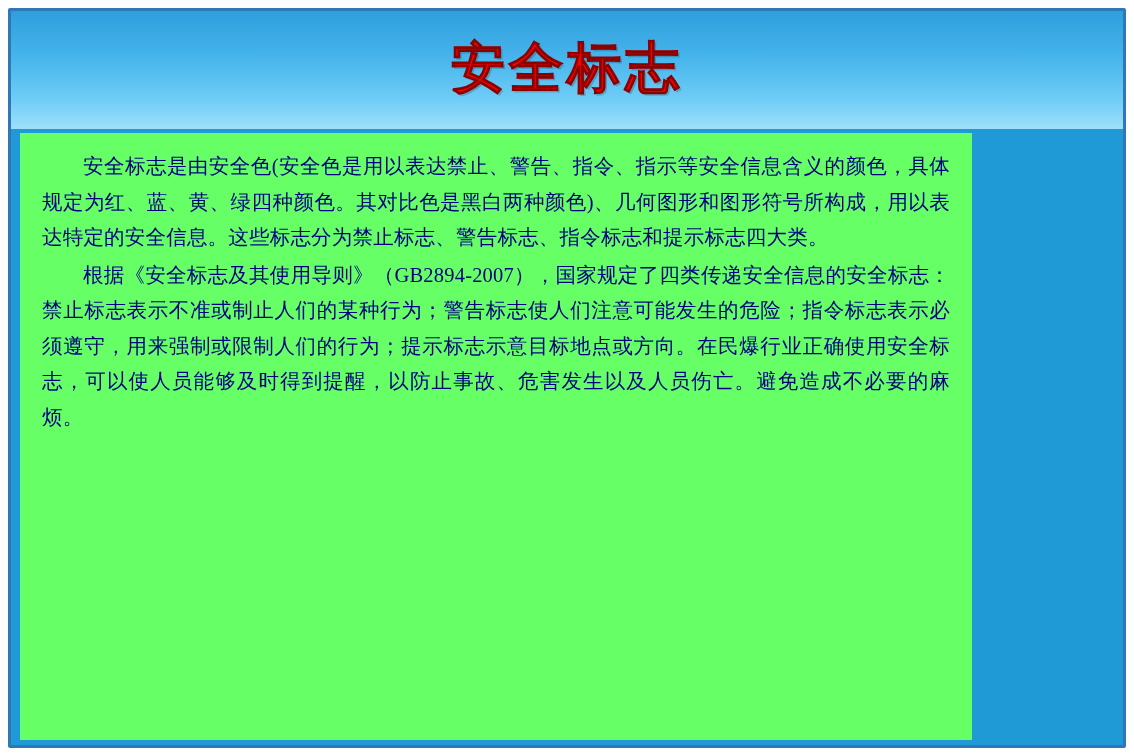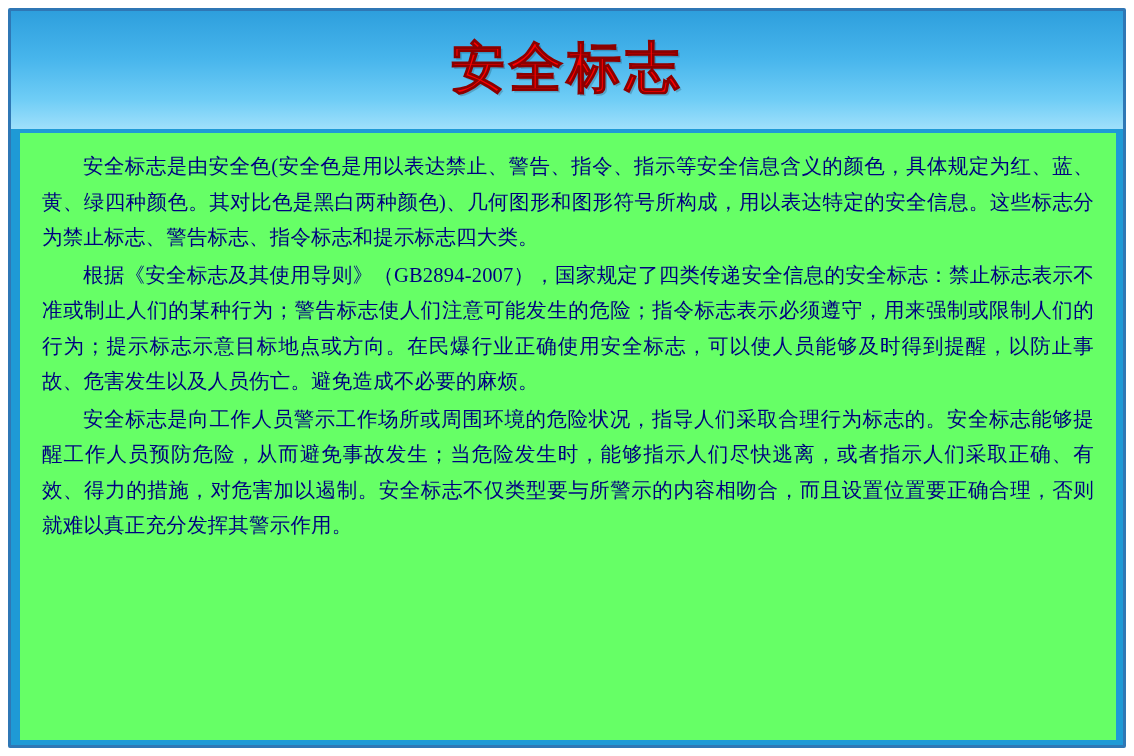--- a/index.html
+++ b/index.html
@@ -54,21 +54,21 @@
     -webkit-text-stroke: 1px #8b0000;
     text-shadow: 2px 2px 0 rgba(0,0,0,0.18);
     line-height: 1;
     padding-bottom: 6px;
   }
   
   .body-box {
     position: absolute;
     left: 20px;
     top: 133px;
-    width: 1096px;
+    width: 952px;
     height: 607px;
     box-sizing: border-box;
     background: #66ff66;
     padding: 16px 22px 10px 22px;
     overflow: hidden;
   }
   .para {
     color: #000080;
     font-size: 20.5px;
     line-height: 35.5px;
@@ -106,16 +106,15 @@
   <div class="title-band">
     <div class="title-text">安全标志</div>
   </div>
 
   <div class="left-strip"></div>
   <div class="right-strip"></div>
 
   <div class="body-box">
     <p class="para">安全标志是由安全色(安全色是用以表达禁止、警告、指令、指示等安全信息含义的颜色，具体规定为红、蓝、黄、绿四种颜色。其对比色是黑白两种颜色)、几何图形和图形符号所构成，用以表达特定的安全信息。这些标志分为禁止标志、警告标志、指令标志和提示标志四大类。</p>
     <p class="para">根据《安全标志及其使用导则》（GB2894-2007），国家规定了四类传递安全信息的安全标志：禁止标志表示不准或制止人们的某种行为；警告标志使人们注意可能发生的危险；指令标志表示必须遵守，用来强制或限制人们的行为；提示标志示意目标地点或方向。在民爆行业正确使用安全标志，可以使人员能够及时得到提醒，以防止事故、危害发生以及人员伤亡。避免造成不必要的麻烦。</p>
-    <p class="para">安全标志是向工作人员警示工作场所或周围环境的危险状况，指导人们采取合理行为标志的。安全标志能够提醒工作人员预防危险，从而避免事故发生；当危险发生时，能够指示人们尽快逃离，或者指示人们采取正确、有效、得力的措施，对危害加以遏制。安全标志不仅类型要与所警示的内容相吻合，而且设置位置要正确合理，否则就难以真正充分发挥其警示作用。</p>
   </div>
 
 </div>
 
 </body></html>

